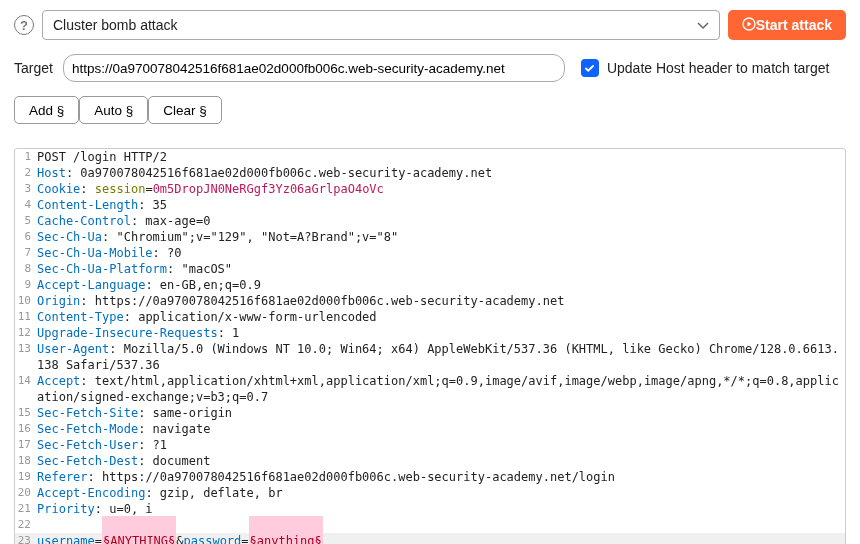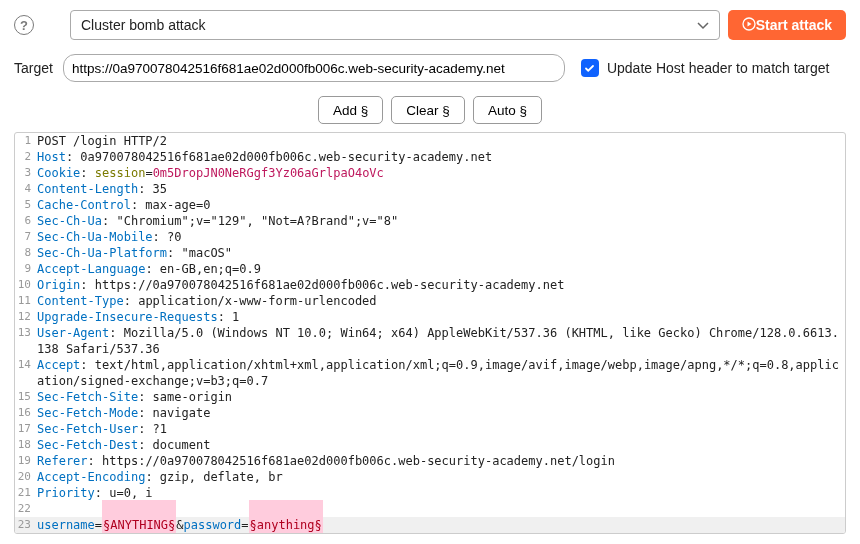--- a/index.html
+++ b/index.html
@@ -13,40 +13,40 @@
 }
 .row { display: flex; align-items: center; gap: 8px; margin-bottom: 14px; }
 .help-icon {
   width: 20px; height: 20px; border: 1.5px solid #7a7a7a; border-radius: 50%;
   display: flex; align-items: center; justify-content: center;
   color: #7a7a7a; font-weight: bold; font-size: 13px; flex: none;
 }
 .attack-select {
   flex: 1; height: 30px; border: 1px solid #aaa; border-radius: 4px;
   padding: 0 10px; display: flex; align-items: center; justify-content: space-between;
-  background: #fff; font-size: 14px; margin-left: 28px;
+  background: #fff; font-size: 14px;
 }
 .chevron { color: #666; }
 .start-btn {
   background: #ff6633; color: #fff; border: none; border-radius: 5px;
   height: 30px; padding: 0 14px; font-size: 14px; font-weight: 600;
   display: flex; align-items: center; gap: 0;
 }
 .target-label { font-size: 14px; margin-right: 2px; }
 .target-input {
   flex: none; width: 502px; height: 28px; border: 1px solid #aaa; border-radius: 12px;
   padding: 0 8px; font-size: 13.5px;
 }
 .check {
   width: 18px; height: 18px; background: #0f62fe; border-radius: 4px;
   display: flex; align-items: center; justify-content: center; color: #fff;
   font-size: 12px; flex: none; margin-left: 8px;
 }
 .check-label { font-size: 14px; }
-.btn-row { display: flex; gap: 8px; margin-bottom: 8px; justify-content: center; }
+.btn-row { display: flex; gap: 0; margin-bottom: 24px; }
 .btn {
   border: 1px solid #999; background: #fff; border-radius: 5px;
   height: 28px; padding: 0 14px; font-size: 13.5px;
 }
 .editor {
   border: 1px solid #ccc; border-radius: 3px; overflow: hidden;
   font-family: "SF Mono", Menlo, Consolas, monospace; font-size: 12px;
   line-height: 16px;
 }
 .line { display: flex; }
@@ -92,22 +92,22 @@
   <span class="check">
     <svg width="11" height="11" viewBox="0 0 11 11">
         <path d="M2 5.5l2.2 2.2L9 3" stroke="#fff" stroke-width="1.8" fill="none" stroke-linecap="round"></path>
       </svg>
   </span>
   <span class="check-label">Update Host header to match target</span>
 </div>
 
 <div class="btn-row">
   <button class="btn">Add §</button>
+  <button class="btn">Auto §</button>
   <button class="btn">Clear §</button>
-  <button class="btn">Auto §</button>
 </div>
 
 <div class="editor" id="editor">
     <div class="line">
       <div class="gutter">1</div>
       <div class="code">POST /login HTTP/2</div>
     </div>
     <div class="line">
       <div class="gutter">2</div>
       <div class="code"><span class="hdr">Host</span>: 0a970078042516f681ae02d000fb006c.web-security-academy.net</div>

